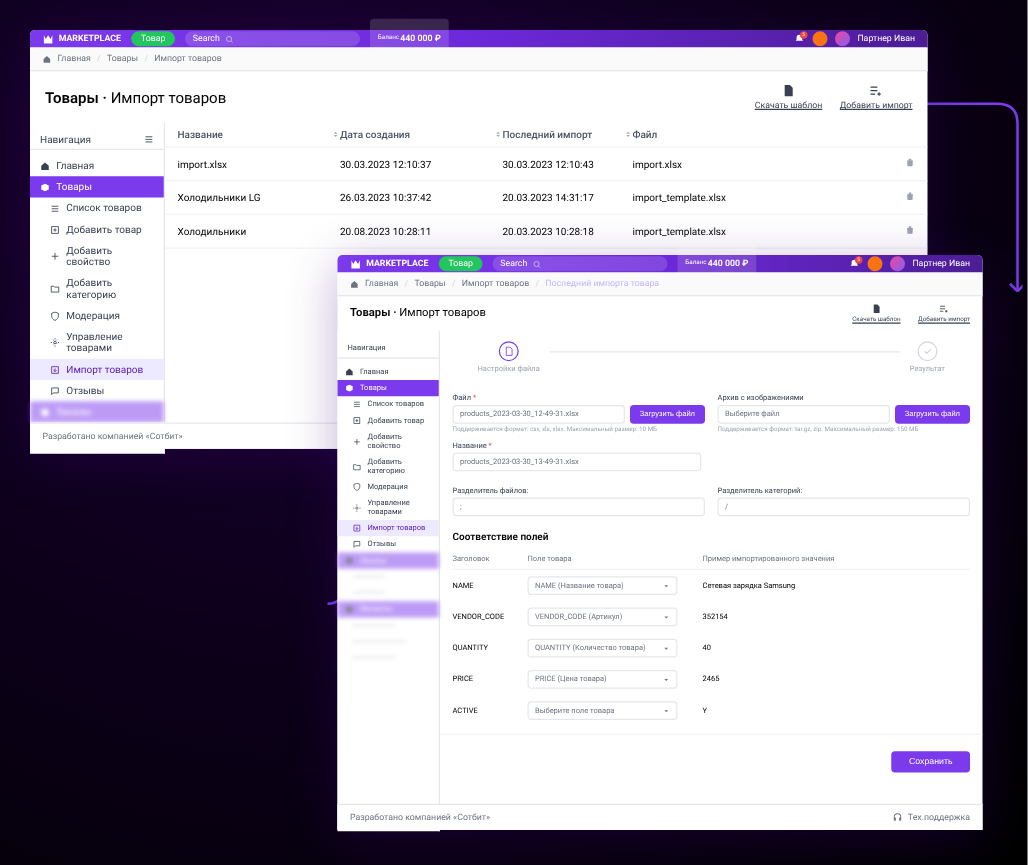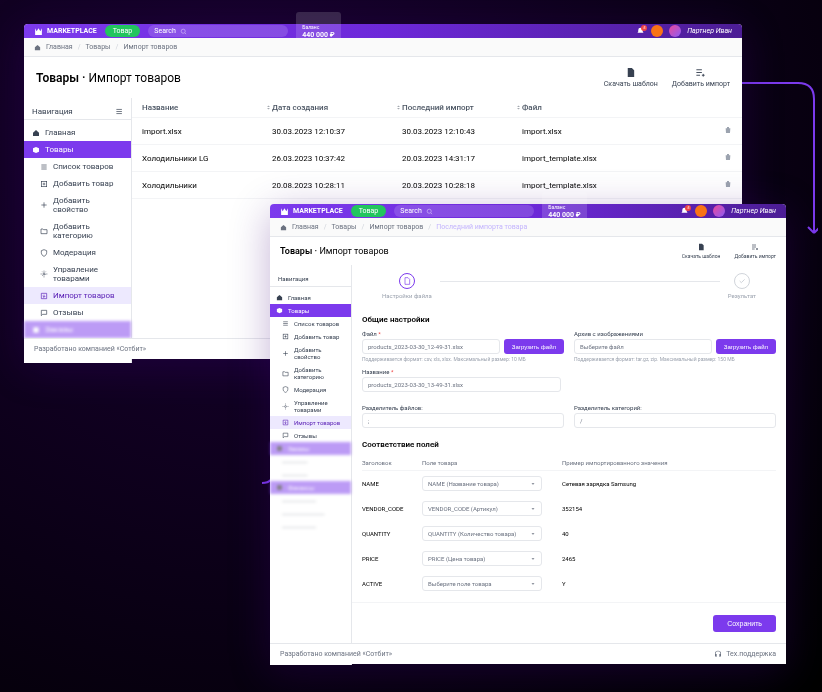--- a/index.html
+++ b/index.html
@@ -20,43 +20,43 @@
   display: flex; align-items: center; padding: 0 10px; gap: 8px;
   border-radius: 4px 4px 0 0; color: #fff; font-size: 7px;
 }
 .logo { font-weight: 700; display: flex; align-items: center; gap: 4px; }
 .logo svg { width: 9px; height: 9px; }
 .pill { background: #22c55e; border-radius: 8px; padding: 2px 8px; font-size: 7px; }
 .srch { flex: 1; max-width: 140px; background: rgba(255,255,255,.15); border-radius: 10px;
   padding: 2px 6px; display: flex; align-items: center; gap: 4px; }
 .srch svg { width: 7px; height: 7px; opacity: .7; }
 .balance { background: rgba(255,255,255,.15); border-radius: 3px; padding: 12px 6px;
-  display: flex; flex-direction: column; gap: 1px; font-size: 5px; }
+  display: flex; flex-direction: row; gap: 1px; font-size: 5px; }
 .balance .v { font-size: 7px; font-weight: 600; }
-.tright { margin-left: auto; display: flex; align-items: center; gap: 6px; font-style: italic; }
+.tright { margin-left: auto; display: flex; align-items: center; gap: 6px; }
 .bell { position: relative; width: 9px; height: 9px; }
 .bell svg { width: 9px; height: 9px; }
 .badge { position: absolute; top: -2px; right: -2px; background: #ef4444; width: 6px; height: 6px;
   border-radius: 50%; font-size: 4px; display: flex; align-items: center; justify-content: center; }
 .av { width: 12px; height: 12px; border-radius: 50%; }
 .av1 { background: #f97316; }
 .av2 { background: linear-gradient(135deg,#ec4899,#8b5cf6); }
 .uname { font-size: 7px; }
 
 .crumbs { background: #fafafa; padding: 5px 10px; display: flex; align-items: center;
   gap: 5px; font-size: 7px; color: #6b7280; border-bottom: 1px solid #e5e7eb; }
 .crumbs svg { width: 7px; height: 7px; }
 .crumbs .sep { color: #d1d5db; }
 
 .pagehdr { display: flex; align-items: center; padding: 10px 12px; }
 .pagehdr h1 { font-size: 12px; font-weight: 600; }
 .pagehdr .light { font-weight: 400; }
 .actions { margin-left: auto; display: flex; gap: 14px; }
 .actbtn { display: flex; flex-direction: column; align-items: center; gap: 2px;
-  font-size: 7px; color: #374151; cursor: pointer; }
+  font-size: 7px; color: #374151; cursor: pointer; text-decoration: underline; }
 .actbtn svg { width: 11px; height: 11px; }
 
 .body2 { display: flex; height: calc(100% - 60px); }
 .body1 { display: flex; height: calc(100% - 70px); }
 .sidebar { width: 108px; border-right: 1px solid #e5e7eb; padding: 6px 0; background: #fff; }
 .w2 .sidebar { width: 82px; }
 .navhdr { padding: 3px 8px; font-size: 8px; color: #374151; display: flex;
   justify-content: space-between; align-items: center; border-bottom: 1px solid #e5e7eb; margin-bottom: 4px; gap: 42px; }
 .navhdr svg { width: 9px; height: 9px; }
 .nitem { padding: 4px 8px; font-size: 8px; color: #374151; display: flex;
@@ -70,21 +70,21 @@
 .nitem.l2.act { background: #ede9fe; color: #5b21b6; }
 .nitem.blur { filter: blur(1.5px); opacity: .5; }
 .nitem.blurp { filter: blur(1.5px); opacity: .5; background: #7c3aed; color: #fff; }
 
 .content { flex: 1; padding: 0; overflow: hidden; }
 .tbl { width: 100%; font-size: 8px; }
 .tr { display: flex; align-items: center; padding: 8px 10px; border-bottom: 1px solid #f3f4f6; }
 .tr.hd { font-weight: 500; color: #4b5563; padding: 5px 10px; }
 .tr .c1 { width: 130px; display: flex; align-items: center; justify-content: space-between; }
 .tr .c2 { width: 130px; display: flex; align-items: center; justify-content: space-between; }
-.tr .c3 { width: 120px; display: flex; align-items: center; justify-content: space-between; }
+.tr .c3 { width: 104px; display: flex; align-items: center; justify-content: space-between; }
 .tr .c4 { flex: 1; display: flex; align-items: center; justify-content: space-between; }
 .tr .cdel { width: 14px; text-align: right; }
 .tr .cdel svg { width: 8px; height: 8px; color: #9ca3af; }
 .sortico { width: 7px; height: 7px; opacity: .5; }
 
 .footer { position: absolute; bottom: 0; left: 0; right: 0; padding: 6px 10px;
   font-size: 7px; color: #6b7280; border-top: 1px solid #e5e7eb; background: #fff;
   display: flex; justify-content: space-between; }
 .tsup { display: flex; align-items: center; gap: 4px; }
 .tsup svg { width: 8px; height: 8px; }
@@ -515,21 +515,20 @@
             <div class="stcirc">
               <svg viewBox="0 0 24 24" fill="none" stroke="currentColor" stroke-width="3">
                 <path d="M5 12l5 5L20 7"></path>
               </svg>
             </div>
             <span>Результат</span>
           </div>
       </div>
 
       <div class="sect">
-        <h3>Общие настройки</h3>
         <div class="row2">
           <div class="fcol">
             <label class="lbl req">Файл</label>
             <div class="fline">
                 <div class="finp">products_2023-03-30_12-49-31.xlsx</div>
                 <button class="btn">Загрузить файл</button>
               </div>
             <div class="hint">Поддерживается формат: csv, xls, xlsx. Максимальный размер: 10 МБ</div>
           </div>
           <div class="fcol">

